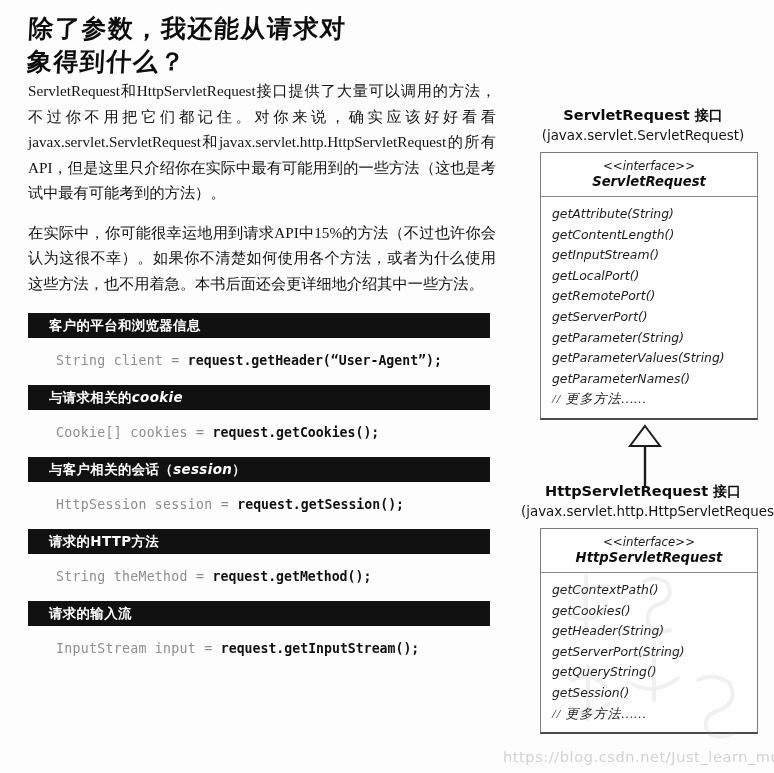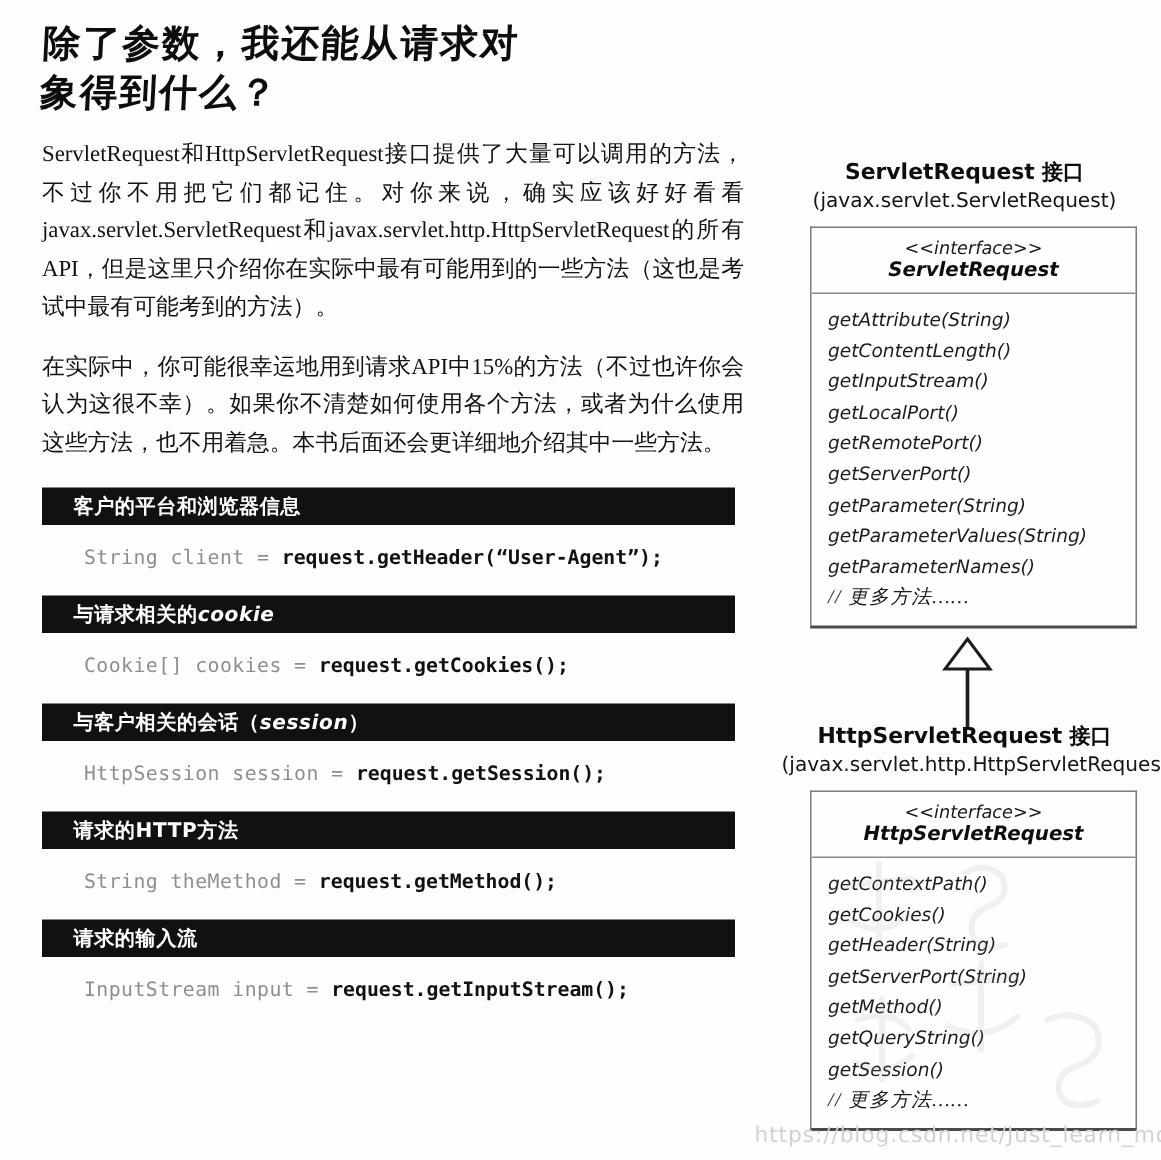--- a/index.html
+++ b/index.html
@@ -46,21 +46,21 @@
   }
 
   .body-para {
     font-family: "Liberation Serif", serif;
     font-size: 15.2px;
     line-height: 25.5px;
     color: #131313;
     text-align: justify;
     margin: 0;
   }
-  .para-1 { margin-top: 12px; }
+  .para-1 { }
   .para-2 { margin-top: 14px; }
 
   
   .section-block { margin-top: 17px; }
   .section-bar {
     background: #111111;
     height: 25px;
     width: 462px;
     display: flex;
     align-items: center;
@@ -312,21 +312,20 @@
       <div class="uml-box">
         <div class="uml-box-title">
           <span class="stereotype">&lt;&lt;interface&gt;&gt;</span>
           <span class="iface-title">HttpServletRequest</span>
         </div>
         <div class="uml-methods">
           <div class="uml-method">getContextPath()</div>
           <div class="uml-method">getCookies()</div>
           <div class="uml-method">getHeader(String)</div>
           <div class="uml-method">getServerPort(String)</div>
-          <div class="uml-method">getMethod()</div>
           <div class="uml-method">getQueryString()</div>
           <div class="uml-method">getSession()</div>
           <div class="uml-method more">// 更多方法……</div>
         </div>
       </div>
     </div>
 
   </div>
 
   <div class="wm-glyphs">

